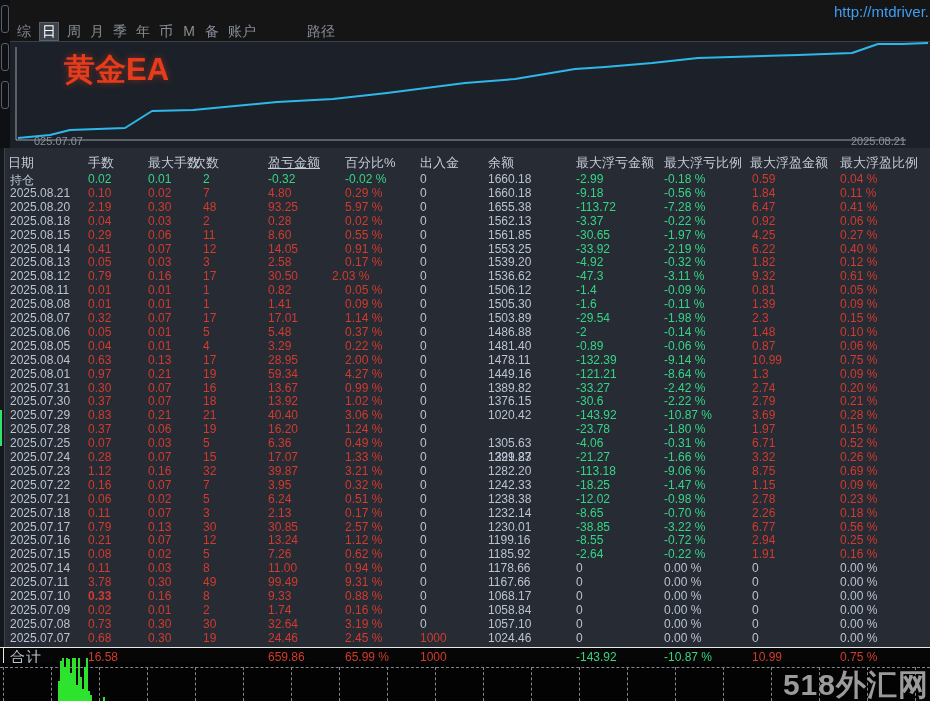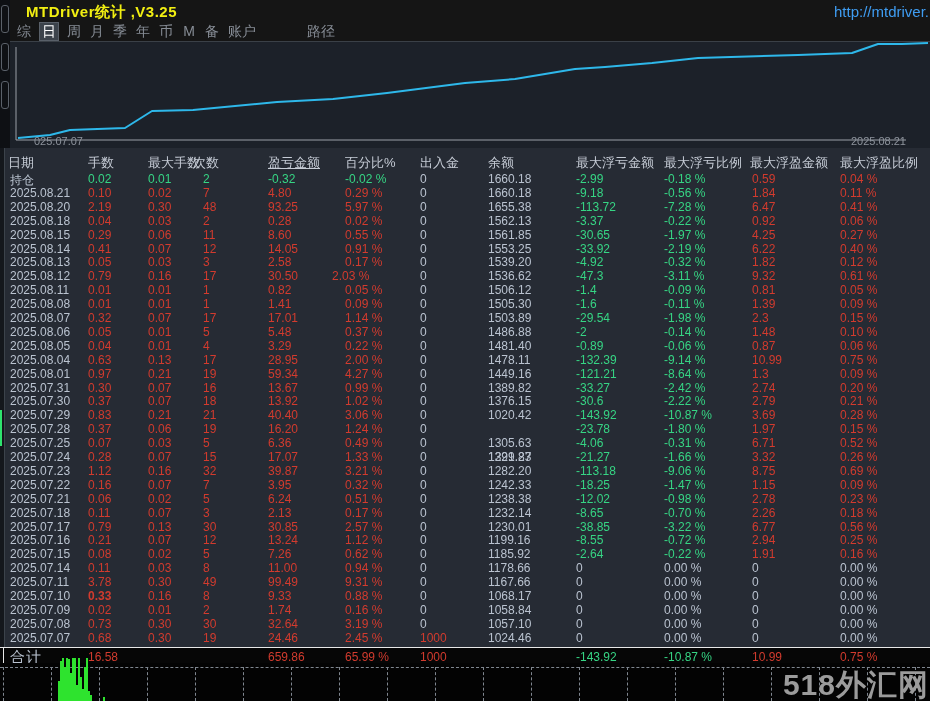--- a/index.html
+++ b/index.html
@@ -57,21 +57,20 @@
 
 <div class="left-strip">
   <div class="pill" style="top:5px"></div>
   <div class="pill" style="top:43px"></div>
   <div class="pill" style="top:81px"></div>
 </div>
 <div class="left-edge"></div>
 <div class="edge-marker"></div>
 
 <div class="titlebar">
-  <span class="app-title">MTDriver统计 ,V3.25</span>
   <a class="url" href="#">http://mtdriver.</a>
 </div>
 
 <div class="menubar">
   <span id="menu-items" style="display:flex;gap:9px">
       <span class="menu-item">综</span>
       <span class="menu-item active">日</span>
       <span class="menu-item">周</span>
       <span class="menu-item">月</span>
       <span class="menu-item">季</span>
@@ -83,20 +82,21 @@
     </span>
   <span class="menu-path">路径</span>
 </div>
 
 <div class="chart">
   <svg width="930" height="106">
     <line x1="16" y1="5" x2="16" y2="98" stroke="#9aa0a8" stroke-width="1"></line>
     <line x1="16" y1="98" x2="906" y2="98" stroke="#9aa0a8" stroke-width="1"></line>
     <polyline id="equity-line" fill="none" stroke="#2eb8ea" stroke-width="2" stroke-linejoin="round" points="18,96 50,93 70,88 125,86 152,69 193,68 277,60 333,57 387,51 465,41 515,37 575,27 605,25 652,21 698,16 798,13 852,11 878,2 902,2 928,1"></polyline>
   </svg>
+  <span class="chart-label-left">黄金EA</span>
   <span class="axis-date-left">025.07.07</span>
   <span class="axis-date-right">2025.08.21</span>
 </div>
 
 <div class="table">
   <div class="header-row" id="header-row">
       <span style="left: 8px;">日期</span>
       <span style="left: 88px;">手数</span>
       <span style="left: 148px;">最大手数</span>
       <span style="left: 193px;">次数</span>

